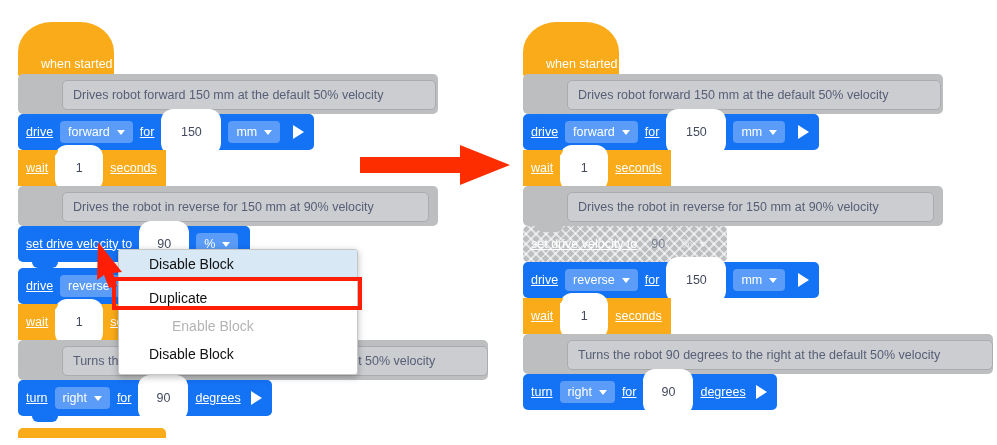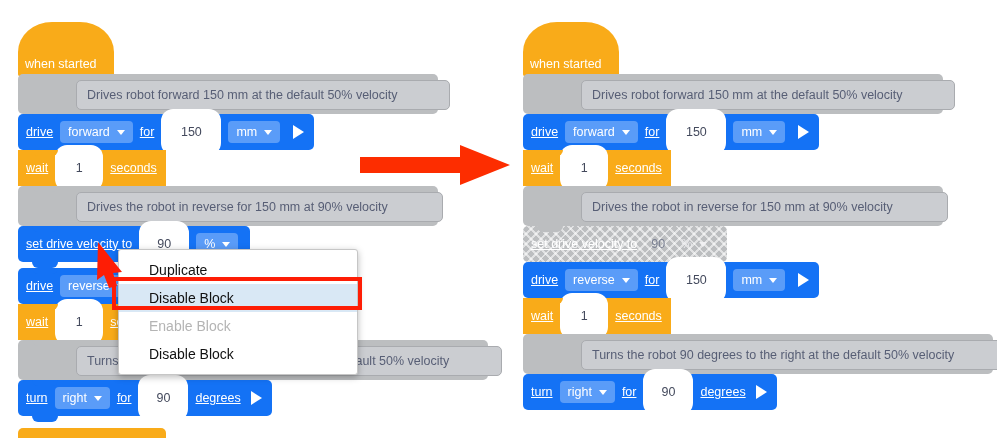--- a/index.html
+++ b/index.html
@@ -35,21 +35,21 @@
   .b-disabled .notch-top,.b-disabled .notch-bot{background:#bcbec0;}
 
   .lbl{font-size:12.5px;line-height:1;white-space:nowrap;padding:0 6px;text-decoration:underline;}
 
   
   .hat{position:absolute;width:96px;height:56px;}
   .hat .cap{position:absolute;left:0;top:0;width:96px;height:56px;
      background:#f9ab19;
      border-radius:34px 34px 5px 5px / 30px 30px 5px 5px;}
   .hat .flat{position:absolute;left:0;bottom:0;width:96px;height:26px;background:#f9ab19;border-radius:0 0 5px 5px;}
-  .hat .txt{position:absolute;left:7px;bottom:7px;font-size:12.5px;color:#fff;white-space:nowrap;}
+  .hat .txt{position:absolute;left:23px;bottom:7px;font-size:12.5px;color:#fff;white-space:nowrap;}
   .hat .notch-bot{background:#f9ab19;}
 
   
   .dd{display:inline-flex;align-items:center;gap:7px;
       background:rgba(0,0,0,.14);border-radius:4px;height:22px;padding:0 8px;
       font-size:12.5px;color:#ffffff;white-space:nowrap;}
   .dd.light{background:rgba(255,255,255,.30);}
   .dd .caret{width:0;height:0;border-left:4.5px solid transparent;border-right:4.5px solid transparent;
              border-top:5px solid #ffffff;}
   .dd.dis{background:rgba(255,255,255,.28);color:#e9e9ec;}
@@ -60,32 +60,32 @@
        background:#ffffff;color:#444a5d;border-radius:12px;height:22px;min-width:40px;
        padding:12px 10px;font-size:12.5px;}
   .num.dis{background:transparent;color:#7b8192;}
 
   
   .runarrow{width:0;height:0;border-top:7px solid transparent;border-bottom:7px solid transparent;
             border-left:11px solid #ffffff;}
 
   
   .comment-inner{
-    position:absolute;left:58px;top:6px;height:28px;
+    position:absolute;left:44px;top:6px;height:28px;
     background:#cbcdd1;border:1px solid #a9abaf;border-radius:5px;
     display:flex;align-items:center;padding:0 10px;
     color:#575e75;font-size:12.5px;white-space:nowrap;}
 
   
   .ctxmenu{position:absolute;background:#ffffff;border:1px solid #c6c6c6;
            border-radius:3px;box-shadow:0 2px 7px rgba(0,0,0,.28);}
   .ctxitem{height:28px;display:flex;align-items:center;padding-left:30px;
            font-size:14px;color:#111111;white-space:nowrap;}
   .ctxitem.sel{background:#d9e8f5;}
-  .ctxitem.disabled{color:#b4b4b4;}
+  .ctxitem.disabled{color:#b4b4b4;margin-left:23px;}
 
   .ctxhighlight{position:absolute;border:4px solid #fe1d05;box-sizing:border-box;}
 
   
   .bigarrow{position:absolute;}
 
   
   .redcursor{position:absolute;}
 </style>
 </head>
@@ -192,25 +192,25 @@
       <span class="lbl" style="padding:0;">for</span>
       <span class="num" style="min-width:30px;">90</span>
       <span class="lbl" style="padding:0;">degrees</span>
       <span class="runarrow" style="margin-left:3px;"></span>
     </div>
 
     <div style="position:absolute;left:18px;top:428px;width:148px;height:10px;background:#f9ab19;border-radius:5px 5px 0 0;"></div>
     <div style="position:absolute;left:32px;top:428px;width:26px;height:6px;background:#f9ab19;"></div>
 
     <div class="ctxmenu" style="left:118px;top:249px;width:238px;">
+      <div class="ctxitem sel">
+        <span>Disable Block</span>
+      </div>
       <div class="ctxitem" style="margin-top:6px;">
         <span>Duplicate</span>
-      </div>
-      <div class="ctxitem sel">
-        <span>Disable Block</span>
       </div>
       <div class="ctxitem disabled">
         <span>Enable Block</span>
       </div>
       <div class="ctxitem" style="margin-bottom:6px;">
         <span>Disable Block</span>
       </div>
     </div>
 
     <div class="ctxhighlight" style="left:112px;top:277px;width:250px;height:33px;"></div>

